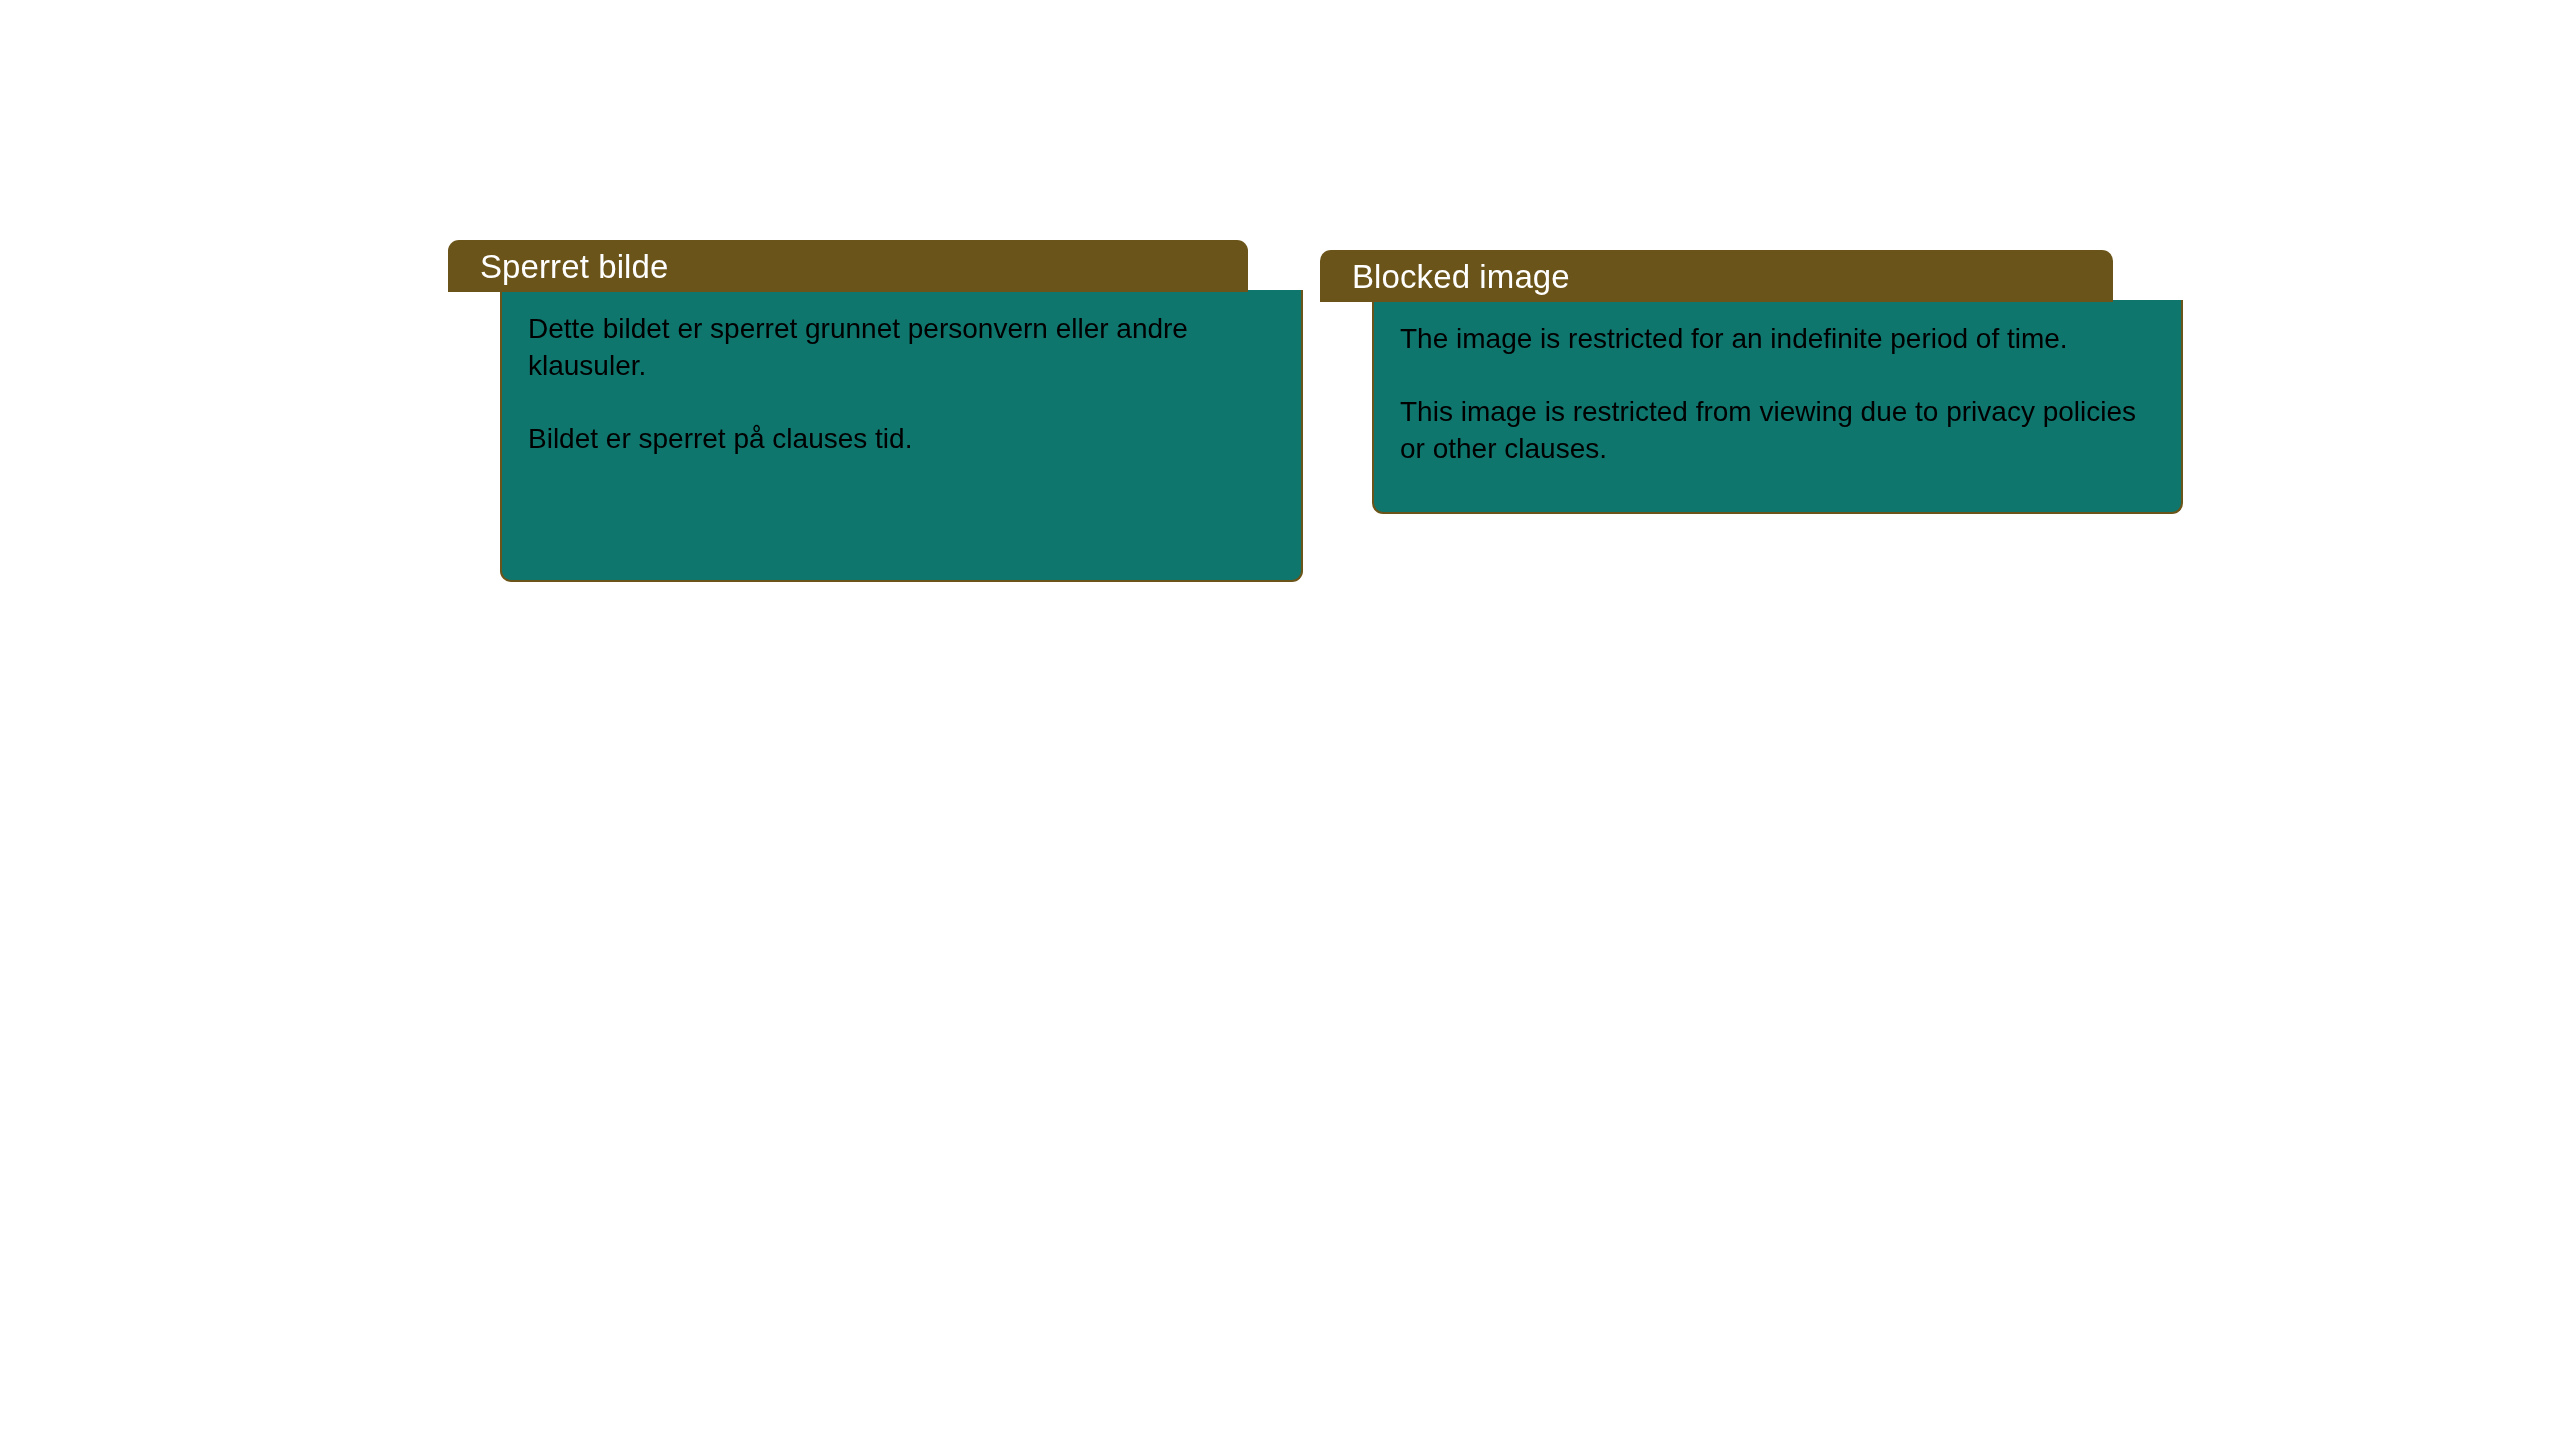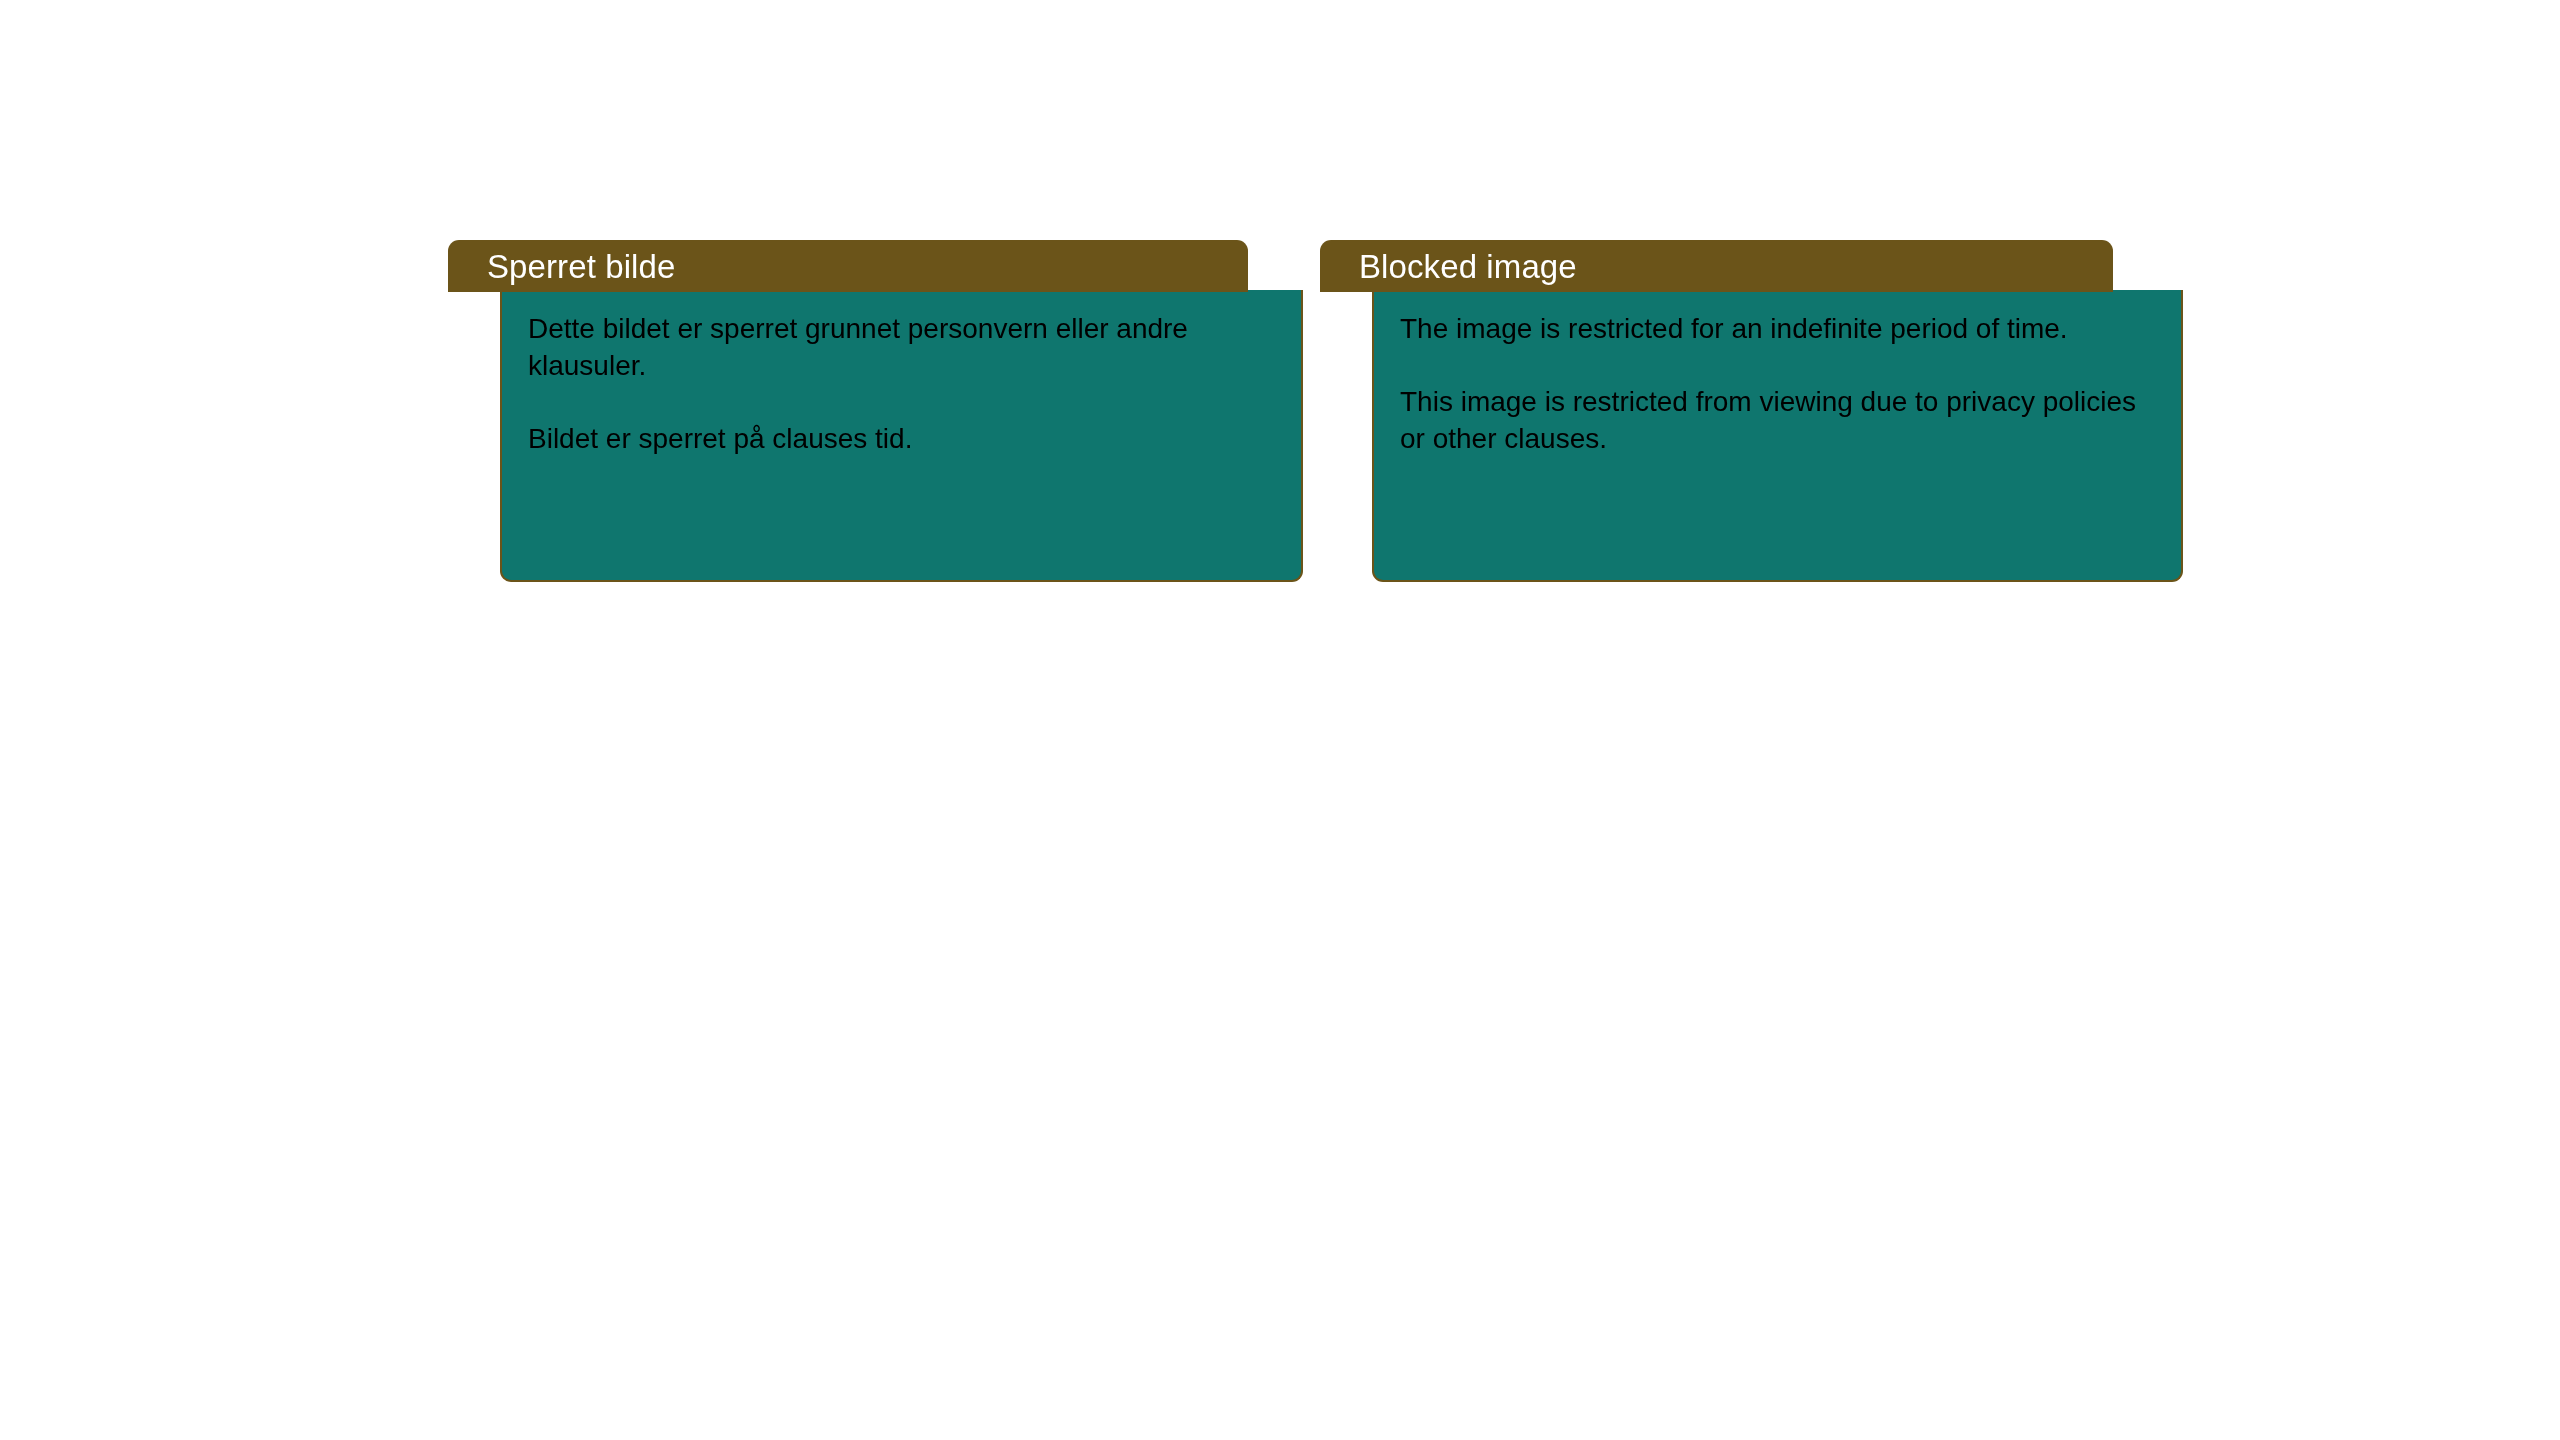--- a/index.html
+++ b/index.html
@@ -34,23 +34,23 @@
   .notice-card.card-no {
     left: 448px;
     top: 240px;
     width: 810px;
     height: 342px;
   }
 
   
   .notice-card.card-en {
     left: 1320px;
-    top: 240px;
+    top: 250px;
     width: 818px;
-    height: 342px;
+    height: 264px;
   }
 
   .card-header {
     position: absolute;
     left: 0;
     top: 0;
     right: 0;
     height: 52px;
     background: #6b5419;
     border-radius: 11px 11px 0 0;
@@ -62,24 +62,23 @@
 
   .card-no .card-header { width: 800px; }
   .card-en .card-header { width: 793px; }
 
   .card-title {
     color: #ffffff;
     font-size: 33px;
     font-weight: 400;
     line-height: 1;
     letter-spacing: 0.1px;
-    padding-left: 24px;
+    padding-left: 32px;
     font-family: "Liberation Sans", sans-serif;
     white-space: nowrap;
-    margin-left: 15px;
   }
 
   .card-body {
     position: absolute;
     left: 4px;
     top: 50px;
     bottom: 0;
     border: 2px solid #6b5419;
     border-top: none;
     border-radius: 0 0 11px 11px;

